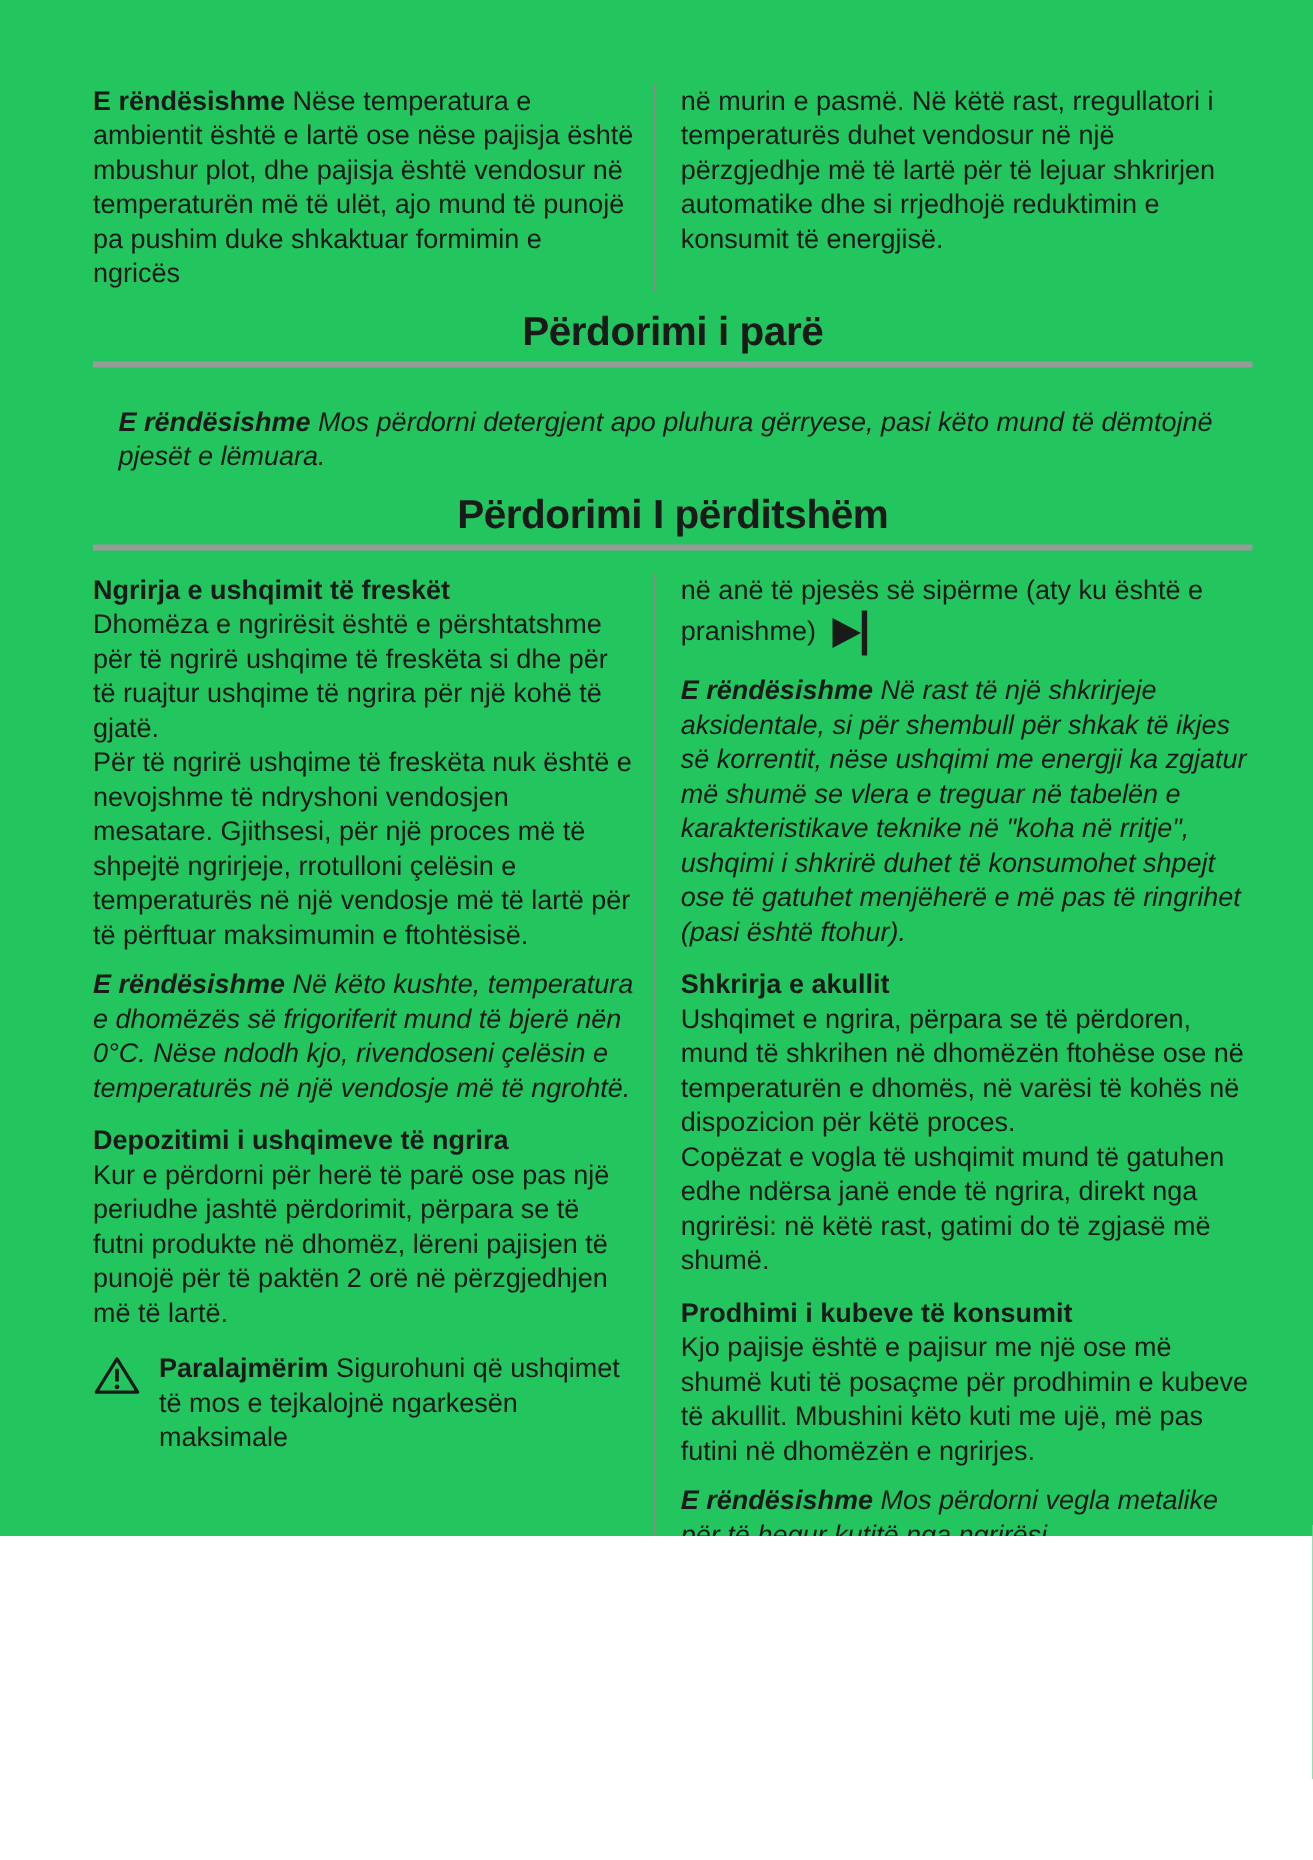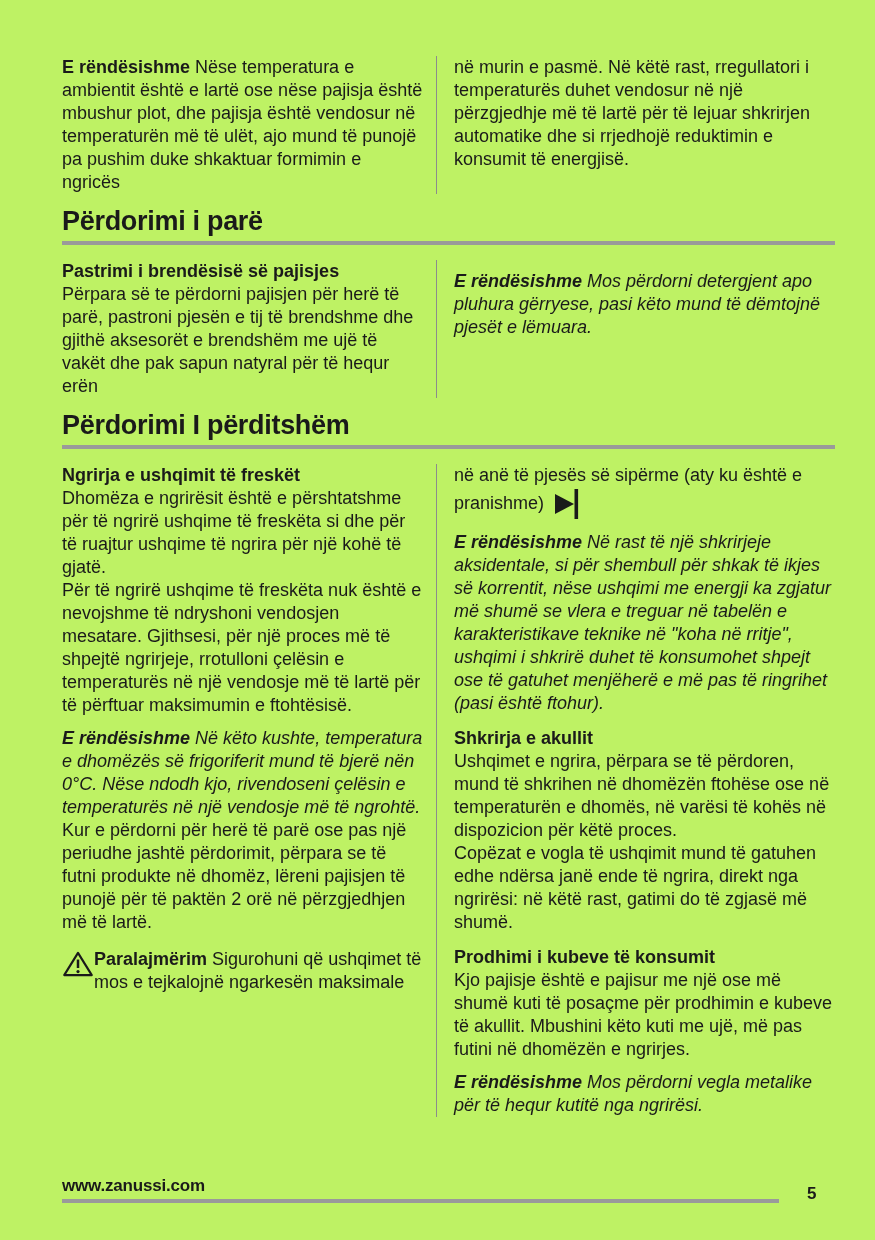--- a/index.html
+++ b/index.html
@@ -4,35 +4,35 @@
 <style>
   * { box-sizing: border-box; }
   html, body { margin: 0; padding: 0; }
   body {
     width: 875px; height: 1240px;
     background: #ffffff;
     font-family: "Liberation Sans", sans-serif;
     color: #1a1a1a;
     -webkit-font-smoothing: antialiased;
   }
-  .page { position: relative; width: 875px; height: 1240px; overflow: hidden; background:#bef264; }
+  .page { position: relative; width: 875px; height: 1024px; overflow: hidden; background:#22c55e; }
   .content { padding: 56px 40px 0 62px; }
   p { margin: 0; font-size: 18px; line-height: 23px; }
   .gap-top { margin-top: 10px; font-style: italic; }
   .sub { font-size: 18px; line-height: 23px; font-weight: bold; margin: 0; }
   .sub-gap { margin-top: 12px; }
   .section-title {
     font-size: 27px; font-weight: bold; line-height: 1.15;
-    margin: 12px 0 0 0; letter-spacing: -0.3px;
+    margin: 12px 0 0 0; letter-spacing: -0.3px; text-align: center;
   }
   .rule { height: 4px; background: #9a9a9a; margin: 4px 0 15px 0; }
   .two-col { display: flex; align-items: stretch; }
   .col-l { flex: 0 0 48.5%; padding-right: 12px; border-right: 1.5px solid #8c8c8c; }
   .col-r { flex: 1; padding-left: 17px; }
-  .warning { display: flex; margin-top: 14px; }
+  .warning { display: flex; gap: 12px; margin-top: 14px; }
   .warning-icon { flex: 0 0 auto; margin-top: 2px; }
   .skip-icon { display: inline-block; vertical-align: middle; margin-left: 8px; }
   .footer {
     position: absolute; left: 62px; right: 38px; top: 1176px;
     display: flex; align-items: flex-end;
   }
   .footer-left { width: 717px; }
   .site { font-size: 17px; font-weight: bold; letter-spacing: -0.2px; }
   .footer-rule { height: 4px; background: #9a9a9a; margin-top: 3px; }
   .page-num { font-size: 17px; font-weight: bold; margin-left: 28px; transform: translateY(1px); }
@@ -50,38 +50,35 @@
       </div>
       <div class="col-r">
         <p>në murin e pasmë. Në këtë rast, rregullatori i temperaturës duhet vendosur në një përzgjedhje më të lartë për të lejuar shkrirjen automatike dhe si rrjedhojë reduktimin e konsumit të energjisë.</p>
       </div>
     </div>
 
     <div class="section-title">Përdorimi i parë</div>
     <div class="rule"></div>
 
     <div class="two-col">
-      <div class="col-l">
-        <p class="sub">Pastrimi i brendësisë së pajisjes</p>
-        <p>Përpara së te përdorni pajisjen për herë të parë, pastroni pjesën e tij të brendshme dhe gjithë aksesorët e brendshëm me ujë të vakët dhe pak sapun natyral për të hequr erën</p>
-      </div>
       <div class="col-r">
         <p class="gap-top"><b>E rëndësishme</b><span> Mos përdorni detergjent apo pluhura gërryese, pasi këto mund të dëmtojnë pjesët e lëmuara.</span></p>
       </div>
     </div>
 
     <div class="section-title">Përdorimi I përditshëm</div>
     <div class="rule"></div>
 
     <div class="two-col">
       <div class="col-l">
         <p class="sub">Ngrirja e ushqimit të freskët</p>
         <p>Dhomëza e ngrirësit është e përshtatshme për të ngrirë ushqime të freskëta si dhe për të ruajtur ushqime të ngrira për një kohë të gjatë.</p>
         <p>Për të ngrirë ushqime të freskëta nuk është e nevojshme të ndryshoni vendosjen mesatare. Gjithsesi, për një proces më të shpejtë ngrirjeje, rrotulloni çelësin e temperaturës në një vendosje më të lartë për të përftuar maksimumin e ftohtësisë.</p>
         <p class="gap-top"><b>E rëndësishme</b><span> Në këto kushte, temperatura e dhomëzës së frigoriferit mund të bjerë nën 0°C. Nëse ndodh kjo, rivendoseni çelësin e temperaturës në një vendosje më të ngrohtë.</span></p>
+        <p class="sub sub-gap">Depozitimi i ushqimeve të ngrira</p>
         <p>Kur e përdorni për herë të parë ose pas një periudhe jashtë përdorimit, përpara se të futni produkte në dhomëz, lëreni pajisjen të punojë për të paktën 2 orë në përzgjedhjen më të lartë.</p>
         <div class="warning">
           <svg class="warning-icon" width="32" height="28" viewBox="0 0 36 31">
             <path d="M18 3 L33.5 28 L2.5 28 Z" fill="none" stroke="#1a1a1a" stroke-width="2.4" stroke-linejoin="round"></path>
             <rect x="16.6" y="10.5" width="2.8" height="9.5" fill="#1a1a1a"></rect>
             <circle cx="18" cy="24" r="1.8" fill="#1a1a1a"></circle>
           </svg>
           <p><b>Paralajmërim</b><span> Sigurohuni që ushqimet të mos e tejkalojnë ngarkesën maksimale</span></p>
         </div>
       </div>

